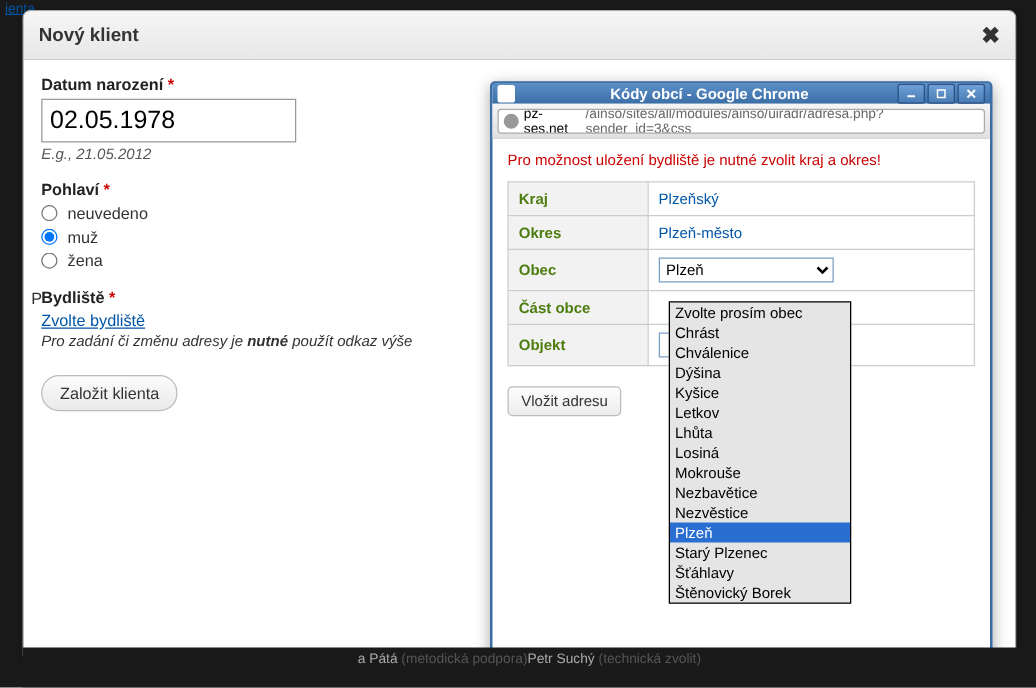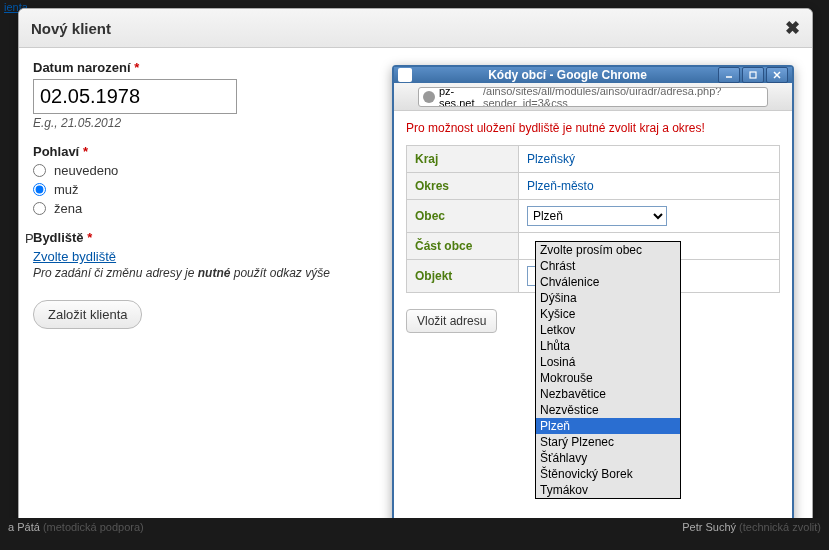--- a/index.html
+++ b/index.html
@@ -1,19 +1,19 @@
 <!DOCTYPE html>
 <html><head>
 <meta charset="utf-8">
 <style>
 * { box-sizing: border-box; margin: 0; padding: 0; }
 body { font-family: Arial, sans-serif; font-size: 13px; background: #1a1a1a; width: 829px; height: 550px; position: relative; overflow: hidden; }
 
 
-.bg-dark { position: absolute; bottom: 0; left: 0; right: 0; height: 32px; background: #1a1a1a; color: #666; font-size: 11px; padding: 3px 8px; display: flex; justify-content: space-between; }
+.bg-dark { position: absolute; bottom: 0; left: 18px; right: 0; height: 32px; background: #1a1a1a; color: #666; font-size: 11px; padding: 3px 8px; display: flex; justify-content: center; }
 .bg-dark span { color: #aaa; }
 .bg-dark em { color: #555; font-style: normal; }
 
 
 .dialog { position: absolute; top: 8px; left: 18px; width: 795px; height: 522px; background: #fff; border: 1px solid #aaa; border-radius: 6px; box-shadow: 0 2px 8px rgba(0,0,0,0.3); }
 .dialog-header { background: linear-gradient(#f5f5f5,#e8e8e8); border-bottom: 1px solid #ccc; border-radius: 6px 6px 0 0; padding: 8px 12px; display: flex; justify-content: space-between; align-items: center; }
 .dialog-title { font-size: 15px; font-weight: bold; color: #333; }
 .dialog-close { font-size: 18px; font-weight: bold; cursor: pointer; color: #333; }
 .dialog-body { padding: 12px 14px; }
 
@@ -36,21 +36,21 @@
 
 
 .popup { position: absolute; top: 65px; left: 392px; width: 402px; height: 466px; background: #fff; border: 2px solid #3b6ea5; border-radius: 4px; box-shadow: 0 3px 12px rgba(0,0,0,0.35); }
 .titlebar { background: linear-gradient(#5a8ec7,#3b6ea5); height: 16px; display: flex; align-items: center; padding: 6px 4px; color: #fff; font-size: 12px; text-align: center; }
 .titlebar .favicon { width: 14px; height: 14px; background: #fff; border-radius: 2px; margin-right: 5px; display: flex; align-items: center; justify-content: center; font-size: 9px; }
 .titlebar .ttext { flex: 1; font-weight: bold; }
 .winbtns { display: flex; gap: 2px; }
 .winbtn { width: 22px; height: 16px; background: linear-gradient(#6fa0d8,#4a7db5); border: 1px solid #2a5285; border-radius: 2px; display: flex; align-items: center; justify-content: center; }
 .winbtn svg { width: 10px; height: 10px; }
 
-.addrbar { background: linear-gradient(#f5f5f5,#e0e0e0); height: 28px; display: flex; align-items: center; padding: 0 24px; border-bottom: 1px solid #ccc; }
+.addrbar { background: linear-gradient(#f5f5f5,#e0e0e0); height: 28px; display: flex; align-items: center; padding: 0 4px; border-bottom: 1px solid #ccc; }
 .addrfield { flex: 1; background: #fff; border: 1px solid #aaa; border-radius: 3px; height: 20px; display: flex; align-items: center; padding: 0 4px; font-size: 11px; color: #666; overflow: hidden; }
 .addrfield .globe { width: 12px; height: 12px; background: #999; border-radius: 50%; margin-right: 4px; flex-shrink: 0; }
 .addrfield .domain { color: #000; }
 
 .popup-body { padding: 10px 12px; }
 .warning { color: #c00; font-size: 12px; margin-bottom: 10px; }
 
 .tbl { width: 100%; border-collapse: collapse; border: 1px solid #ccc; }
 .tbl td { border: 1px solid #ccc; padding: 6px 8px; font-size: 12px; }
 .tbl td.k { background: #f2f2f2; font-weight: bold; color: #4d7c0f; width: 30%; }
@@ -182,20 +182,19 @@
       <div class="opt">Letkov</div>
       <div class="opt">Lhůta</div>
       <div class="opt">Losiná</div>
       <div class="opt">Mokrouše</div>
       <div class="opt">Nezbavětice</div>
       <div class="opt">Nezvěstice</div>
       <div class="opt sel">Plzeň</div>
       <div class="opt">Starý Plzenec</div>
       <div class="opt">Šťáhlavy</div>
       <div class="opt">Štěnovický Borek</div>
-      <div class="opt">Tymákov</div>
     </div>
 </div>
 
 <div class="bg-dark">
   <div><span>a Pátá</span> <em>(metodická podpora)</em></div>
   <div><span>Petr Suchý</span> <em>(technická zvolit)</em></div>
 </div>
 
 </body></html>

